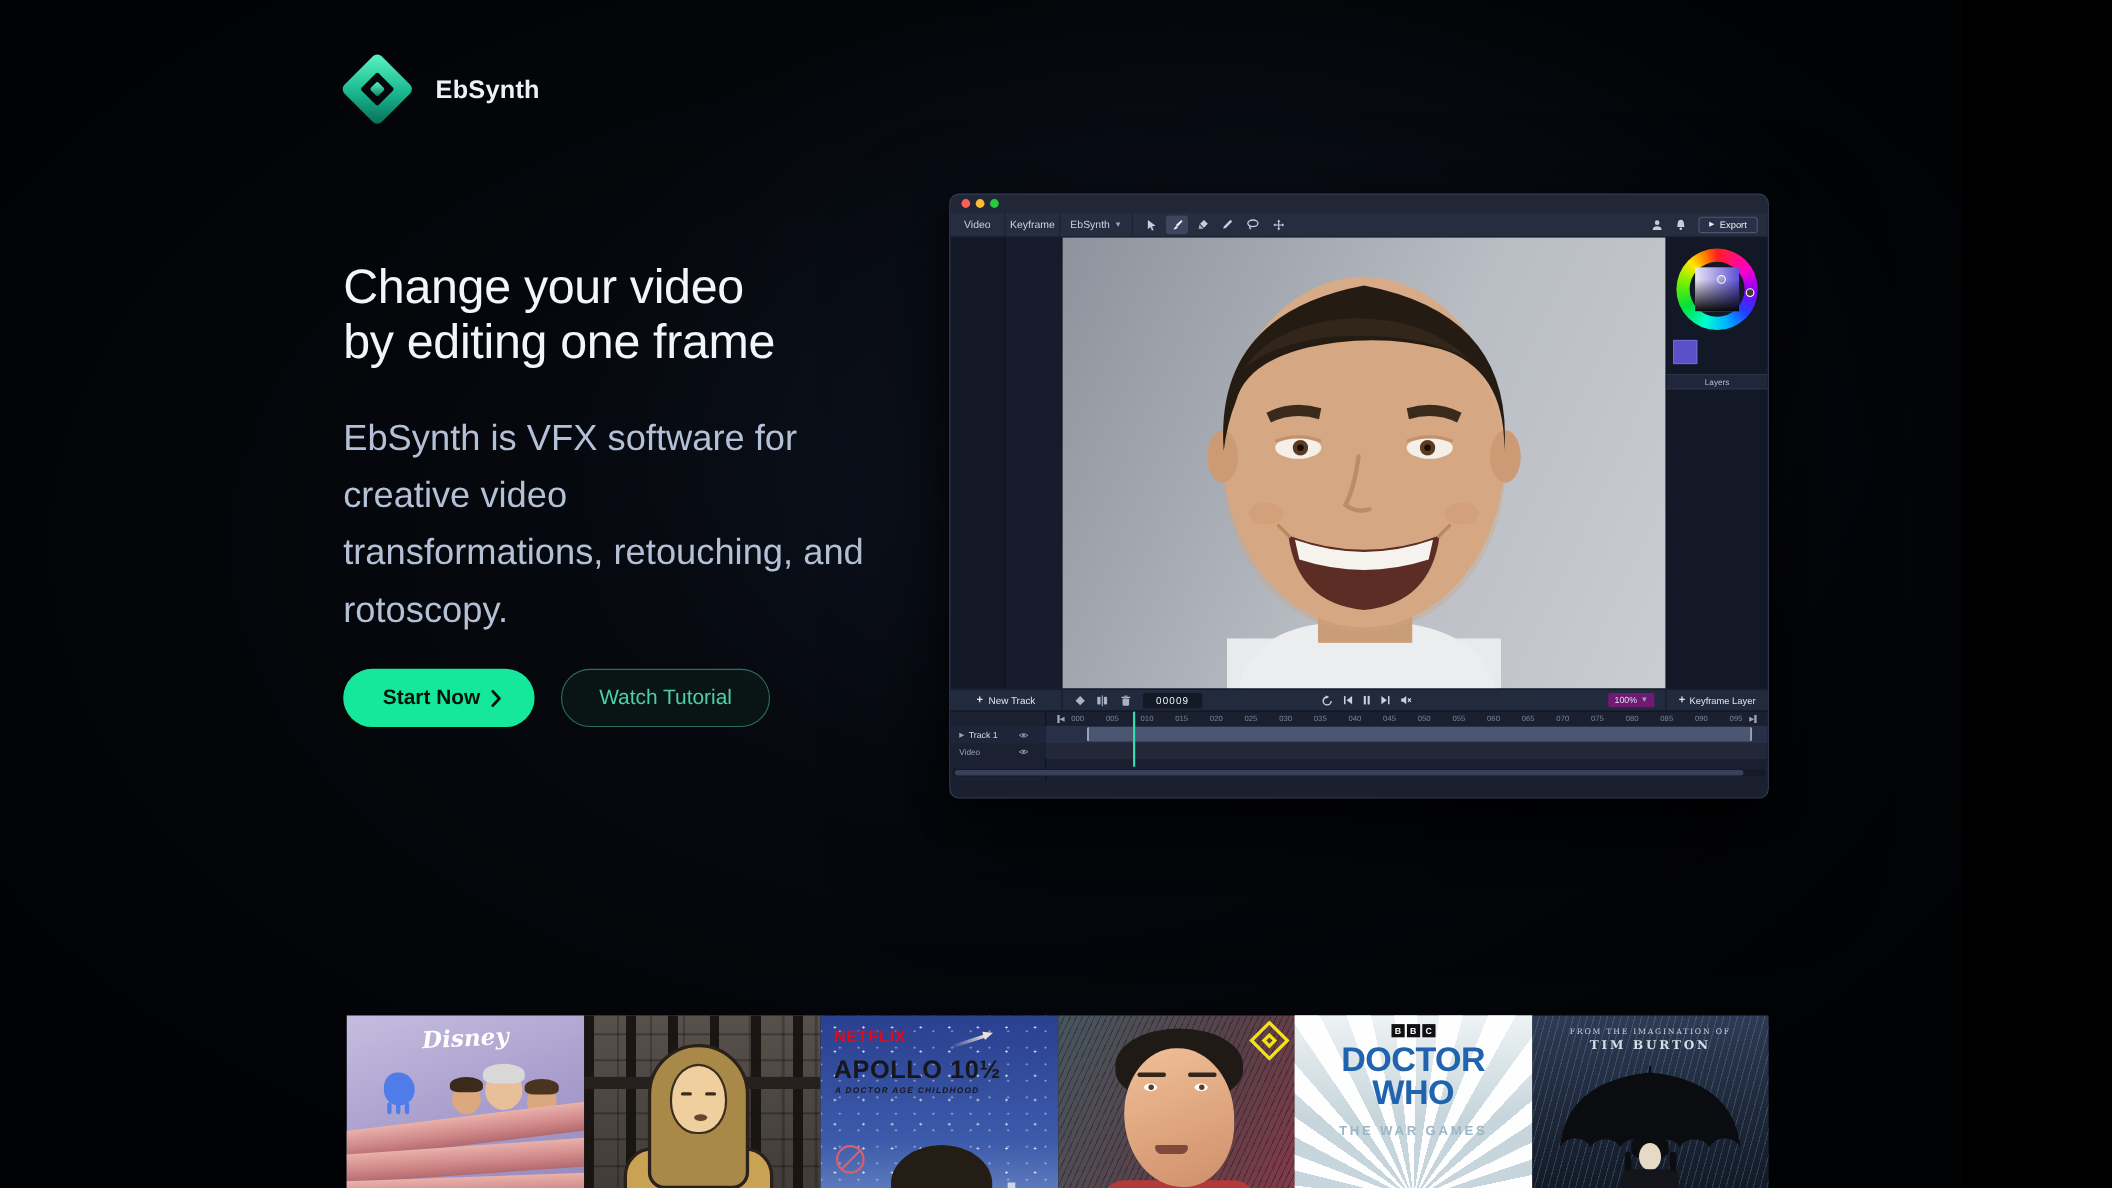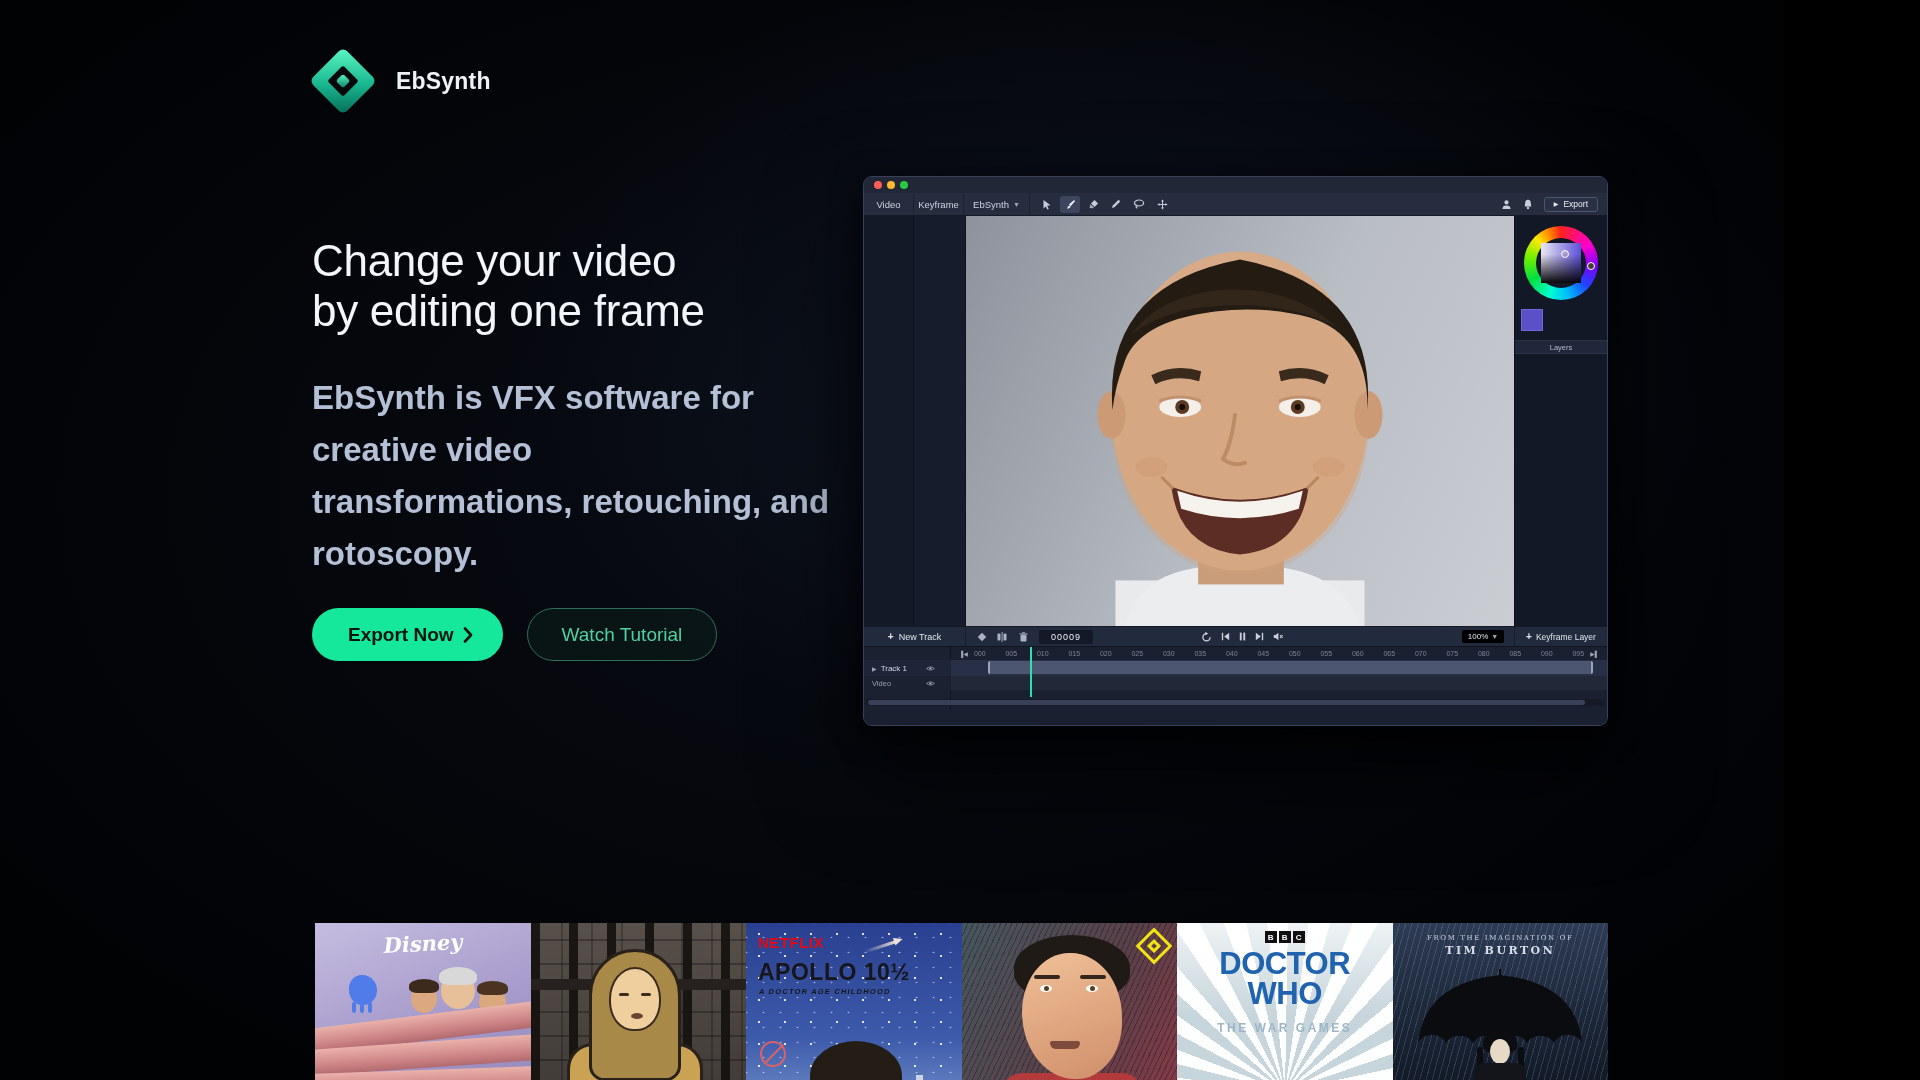--- a/index.html
+++ b/index.html
@@ -19,21 +19,21 @@
     background:linear-gradient(135deg,#5ef8c5 0%,#19b78f 55%,#076a56 100%); border-radius:6px; }
   .lm-mid{ position:absolute; inset:22px; transform:rotate(45deg); background:#04080b; border-radius:2px; }
   .lm-core{ position:absolute; inset:28px; transform:rotate(45deg);
     background:linear-gradient(135deg,#5ef8c5,#0a8169); border-radius:2px; }
   .logo-text{ font-size:23px; font-weight:700; color:#eef2f6; letter-spacing:.2px; }
 
   
   .headline{ position:absolute; left:312px; top:236px; font-size:44px; line-height:50px;
     font-weight:400; color:#f2f5f9; letter-spacing:-.3px; }
   .subtitle{ position:absolute; left:312px; top:372px; font-size:33px; line-height:52px;
-    font-weight:700; color:#b4c0d5; }
+    font-weight:400; color:#b4c0d5; }
   .subtitle span{ display:block; }
   .cta-row{ position:absolute; left:312px; top:608px; display:flex; gap:24px; align-items:center; }
   .btn{ height:53px; border-radius:27px; display:flex; align-items:center; justify-content:center;
     font-size:19px; font-weight:600; cursor:pointer; }
   .btn-start{ padding:0 30px 0 36px; background:#16e89b; color:#04150e; gap:9px; }
   .btn-tutorial{ padding:0 34px; background:rgba(18,42,35,.35); color:#4fd0a1;
     border:1.5px solid #2e6f5b; font-weight:500; }
   .chev-right{ width:10px; height:16px; display:inline-block; }
 
   
@@ -86,21 +86,21 @@
     align-items:center; font-size:9px; color:#dfe5ee; position:relative; flex:none; }
   .tb-left{ width:102px; height:100%; display:flex; align-items:center; justify-content:center;
     gap:5px; border-right:1px solid #171d2b; flex:none; }
   .plus{ font-size:10px; font-weight:700; color:#dfe5ee; }
   .tb-icons{ display:flex; align-items:center; gap:12px; padding-left:13px; color:#aab2c4; }
   .kf-diamond{ width:6px; height:6px; background:#aab2c4; transform:rotate(45deg); }
   .timecode{ margin-left:11px; width:54px; height:14px; background:#141927; border-radius:2px;
     display:flex; align-items:center; justify-content:center; font-size:9px; letter-spacing:1px; color:#eef1f6; }
   .transport{ position:absolute; left:337px; top:0; height:100%; display:flex; align-items:center; gap:9px; color:#c9d0dd; }
   .tb-right{ margin-left:auto; height:100%; display:flex; align-items:center; }
-  .zoom-box{ width:42px; height:13px; background:#000000; border-radius:2px; margin-right:10px;
+  .zoom-box{ width:42px; height:13px; background:#701a75; border-radius:2px; margin-right:10px;
     display:flex; align-items:center; justify-content:center; gap:3px; font-size:8px; color:#dfe5ee; }
   .kf-layer{ width:93px; height:100%; border-left:1px solid #171d2b; display:flex; align-items:center;
     justify-content:center; gap:4px; font-size:8.5px; flex:none; }
 
   .timeline{ height:64px; background:#1a2030; position:relative; flex:none; border-top:1px solid #10141f; }
   .tl-left{ position:absolute; left:0; top:0; bottom:0; width:87px; background:#1b2130; border-right:1px solid #10141f; }
   .ruler{ position:absolute; left:87px; right:0; top:0; height:13px; display:flex; align-items:center;
     justify-content:space-between; padding:0 8px; font-size:7px; color:#7b8396; }
   .ruler .edge{ font-size:6px; color:#9aa2b5; }
   .trow1{ position:absolute; left:0; right:0; top:13px; height:16px; background:#283048; }
@@ -232,21 +232,21 @@
     <span style="display:block">by editing one frame</span>
   </h1>
   <p class="subtitle">
     <span>EbSynth is VFX software for</span>
     <span>creative video</span>
     <span>transformations, retouching, and</span>
     <span>rotoscopy.</span>
   </p>
   <div class="cta-row">
     <div class="btn btn-start">
-      <span>Export Now</span>
+      <span>Start Now</span>
       <svg class="chev-right" viewBox="0 0 10 16" width="10" height="16">
           <path d="M2 1.5 L8 8 L2 14.5" fill="none" stroke="#04150e" stroke-width="2.6" stroke-linecap="round" stroke-linejoin="round"></path>
         </svg>
     </div>
     <div class="btn btn-tutorial">
       <span>Watch Tutorial</span>
     </div>
   </div>
 
   <div class="window">

